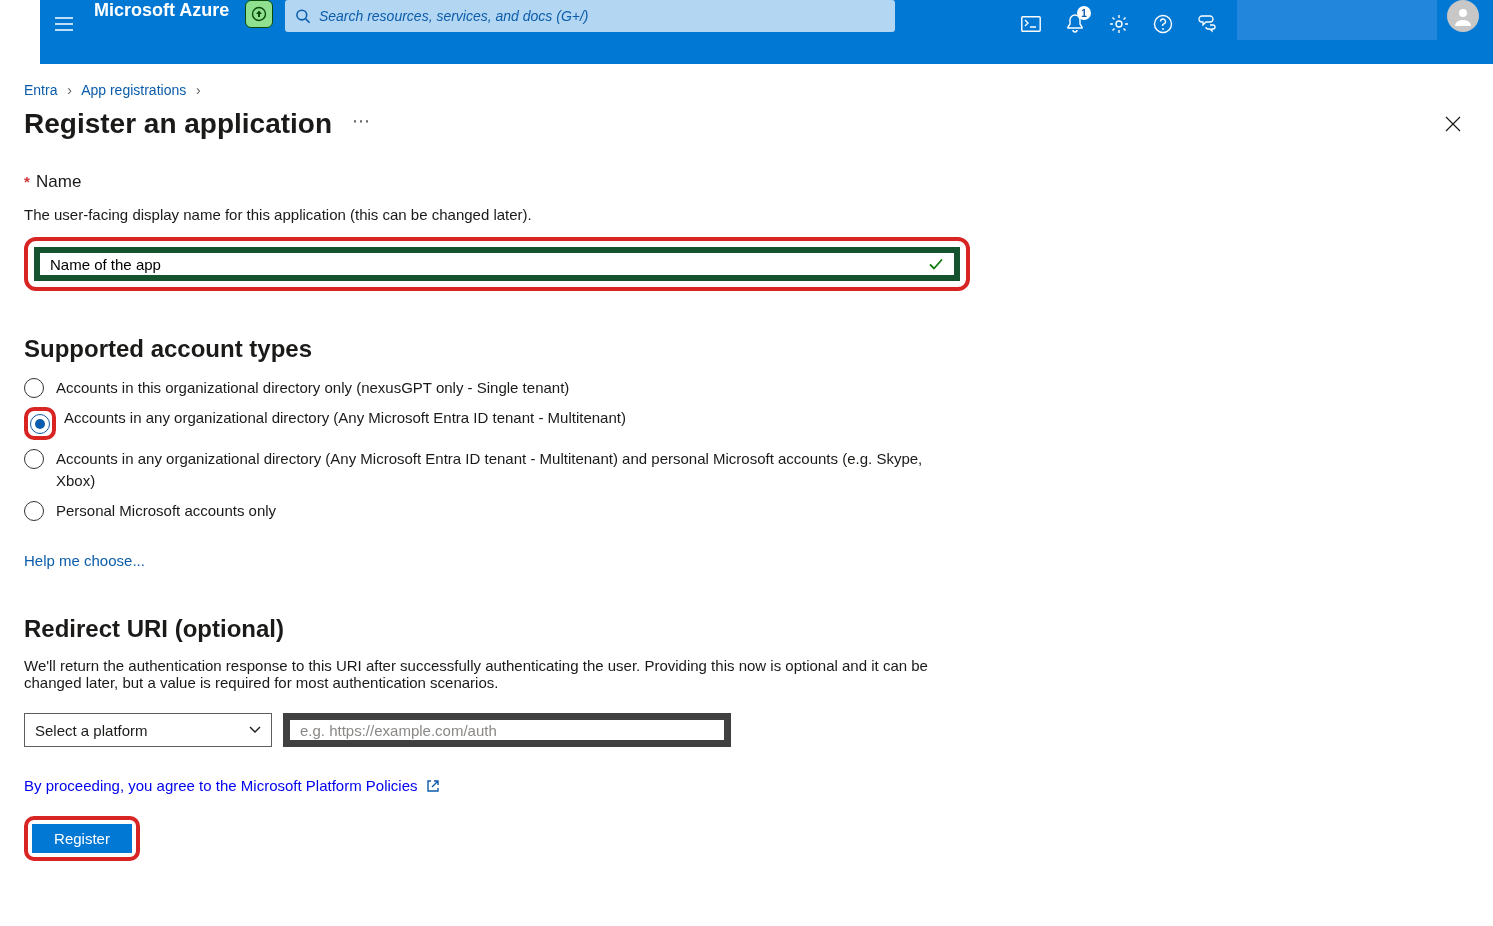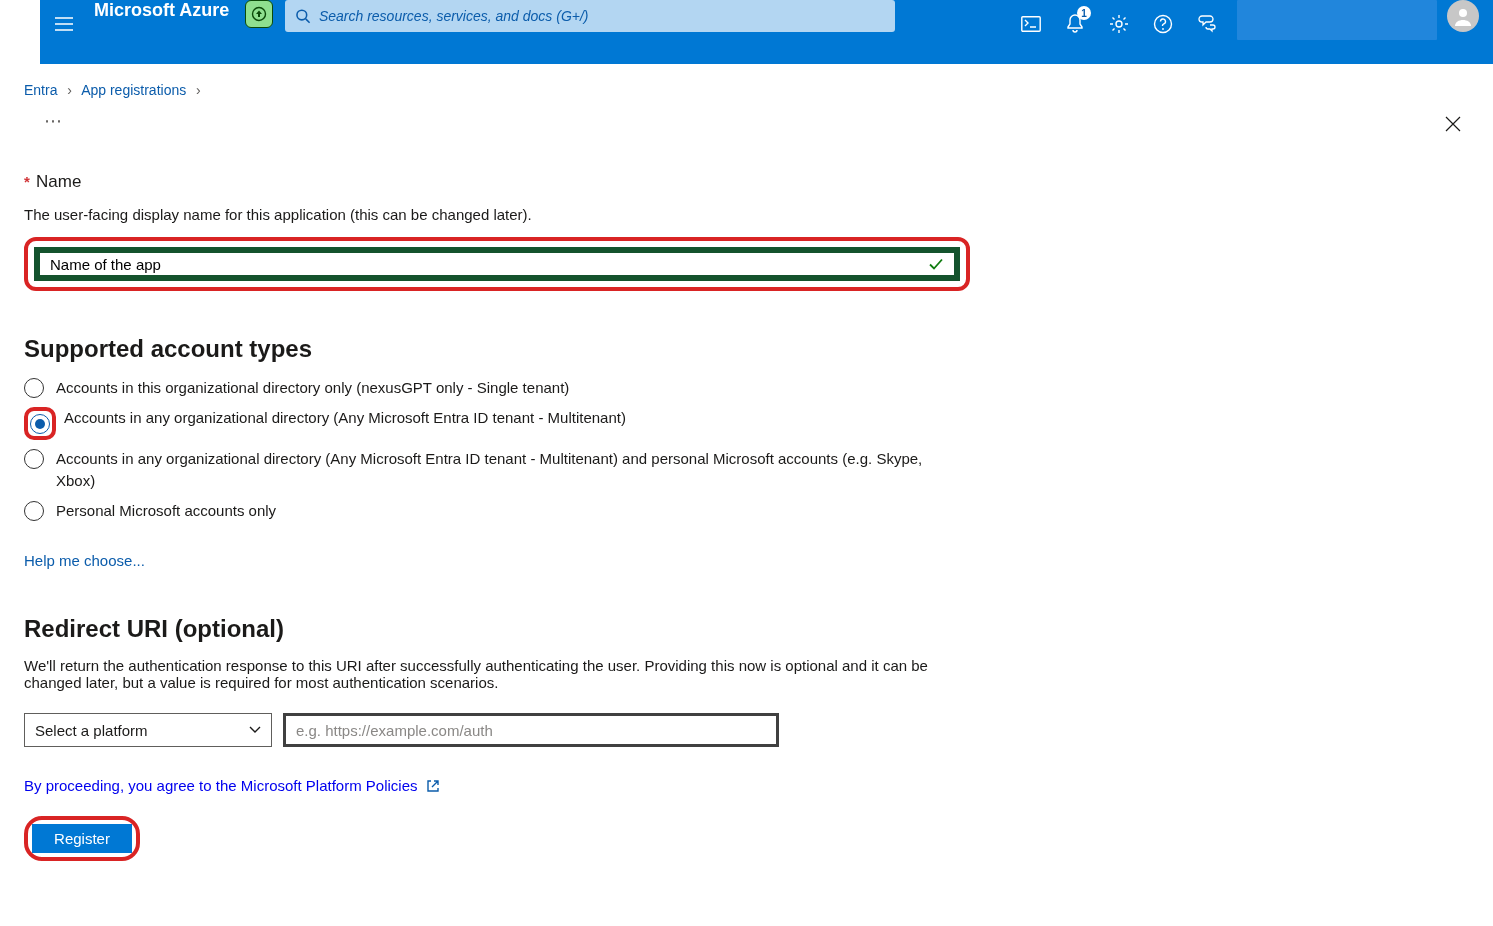--- a/index.html
+++ b/index.html
@@ -57,28 +57,28 @@
   .radio-hl { border:4px solid #d92424;border-radius:10px;padding:2px;margin-right:8px;display:inline-flex;}
   .radio-hl .radio-outer { margin-right:0; }
   .radio-row .rlabel { line-height:22px; }
 
   .help-link { margin-top:22px; color:#0b5cab; display:inline-block; }
 
   
   .redirect-wrap { margin-top:46px; }
   .redirect-row { display:flex; gap:11px; margin-top:22px; }
   .select-box { width:248px;height:34px;border:1px solid #605e5c;display:flex;align-items:center;justify-content:space-between;padding:0 10px;color:#1b1a19;}
-  .uri-input { width:496px;height:34px;border:3px solid #404040;padding:0 10px;font-size:15px;outline:none; }
+  .uri-input { width:448px;height:34px;border:7px solid #404040;padding:0 10px;font-size:15px;outline:none; }
   .uri-input::placeholder { color:#8a8886; }
 
   .policies { margin-top:30px; color:#0b5cab; }
   .ext-icon { display:inline-flex;vertical-align:-2px;margin-left:4px;}
 
   
-  .register-wrap { margin-top:22px; border:4px solid #d92424;border-radius:18px;display:inline-block;padding:4px 4px;}
+  .register-wrap { margin-top:22px; border:4px solid #d92424;border-radius:10px;display:inline-block;padding:4px 4px;}
   .register-btn { background:#0078d4;color:#fff;border:none;padding:6px 14px;font-size:15px; min-width:100px;text-align:center;}
 
   svg { display:block; }
 </style>
 </head>
 <body>
 
 <div class="topbar">
   <div class="hamburger">
     <svg width="18" height="14" viewBox="0 0 18 14">
@@ -140,20 +140,21 @@
 </div>
 
 <div class="crumbs">
   <a href="#">Entra</a>
   <span class="sep">›</span>
   <a href="#">App registrations</a>
   <span class="sep">›</span>
 </div>
 
 <div class="title-row">
+  <h1>Register an application</h1>
   <span class="more">⋯</span>
   <div class="spacer"></div>
   <div class="close">
     <svg width="16" height="16" viewBox="0 0 16 16">
         <path d="M1 1l14 14M15 1 1 15" stroke="#1b1a19" stroke-width="1.2"></path>
       </svg>
   </div>
 </div>
 
 <div class="body">

